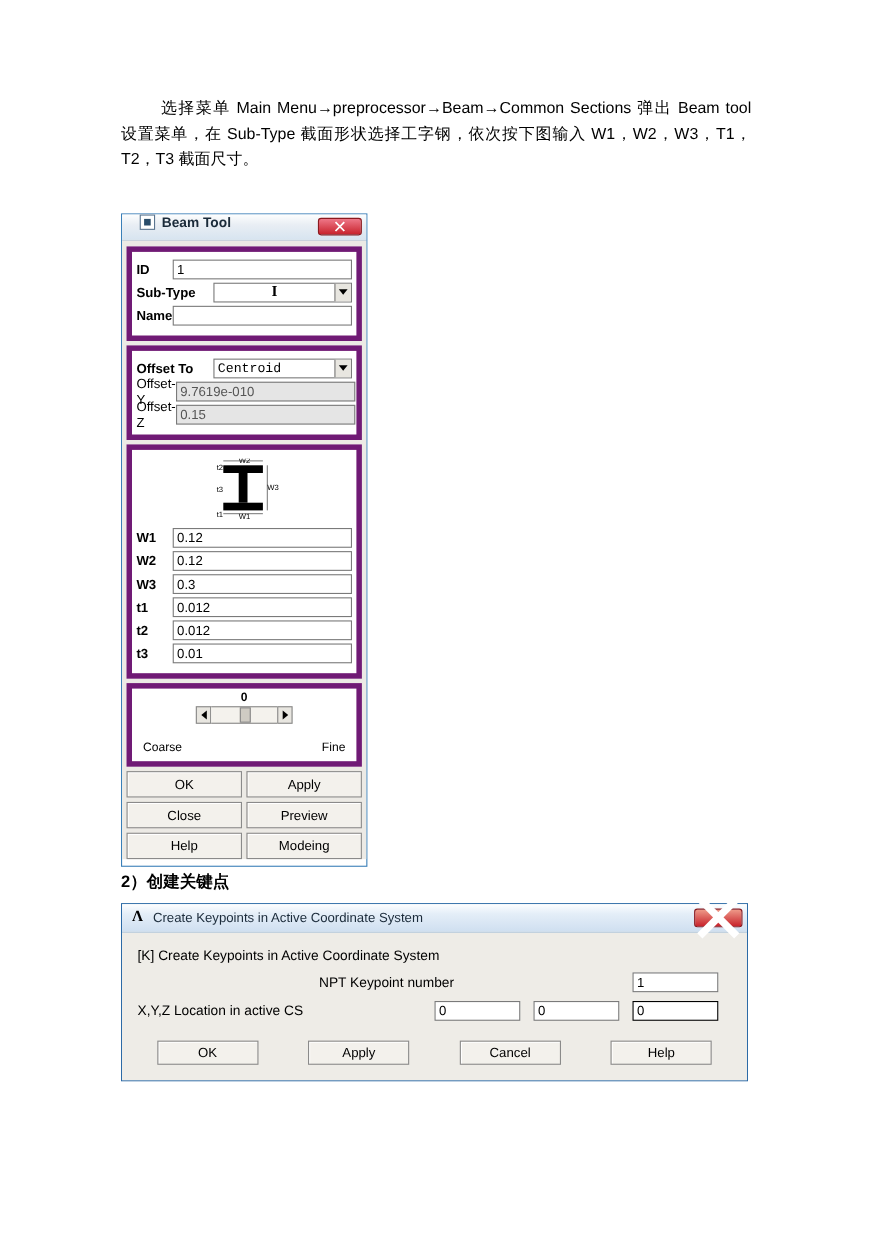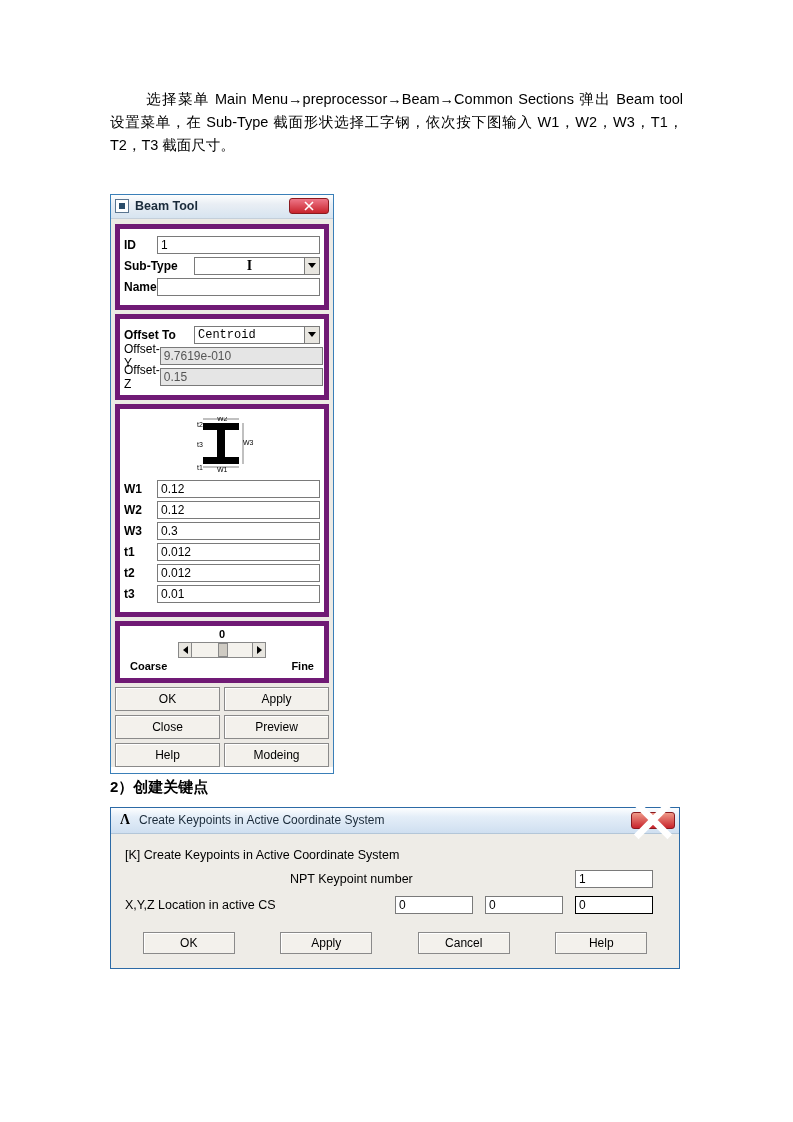--- a/index.html
+++ b/index.html
@@ -34,22 +34,22 @@
     border: 1px solid #3a7fb8;
     background: #fff;
     font-size: 12px;
     font-family: Arial, sans-serif;
   }
   .beam-titlebar {
     height: 24px;
     background: linear-gradient(to bottom,#fdfefe,#e9eef4 40%,#d7e4f0);
     border-bottom: 1px solid #c4cfda;
     display: flex;
-    align-items: center;
-    padding: 0 4px;
+    align-items: flex-start;
+    padding: 0 16px;
     position: relative;
   }
   .beam-titlebar .sysicon {
     width: 14px; height: 14px;
     border: 1px solid #5a7590;
     background: #fff;
     display: flex; align-items: center; justify-content: center;
   }
   .beam-titlebar .sysicon span {
     width: 6px; height: 6px; background:#2a4d6a;
@@ -142,21 +142,21 @@
     display:flex;justify-content:center;gap:0;
   }
   .sl-btn{
     width:14px;height:16px;border:1px solid #888;background:#e8e6e0;
     display:flex;align-items:center;justify-content:center;
   }
   .sl-track{width:60px;height:16px;border-top:1px solid #888;border-bottom:1px solid #888;background:#f4f2ed;display:flex;align-items:center;}
   .sl-thumb{width:10px;height:14px;margin-left:26px;background:#cfcbc3;border:1px solid #888;}
   .tri-l{width:0;height:0;border-top:4px solid transparent;border-bottom:4px solid transparent;border-right:5px solid #000;}
   .tri-r{width:0;height:0;border-top:4px solid transparent;border-bottom:4px solid transparent;border-left:5px solid #000;}
-  .slider-labels{display:flex;justify-content:space-between;padding:0 10px;margin-top:2px;font-size:11px;font-weight:bold;}
+  .slider-labels{display:flex;justify-content:space-between;padding:0 10px;margin-top:16px;font-size:11px;font-weight:normal;}
 
   .btn-grid{
     display:grid;
     grid-template-columns:1fr 1fr;
     gap:4px;
     margin-bottom:6px;
   }
   .wbtn{
     height:24px;
     border:1px solid #8a8a8a;

